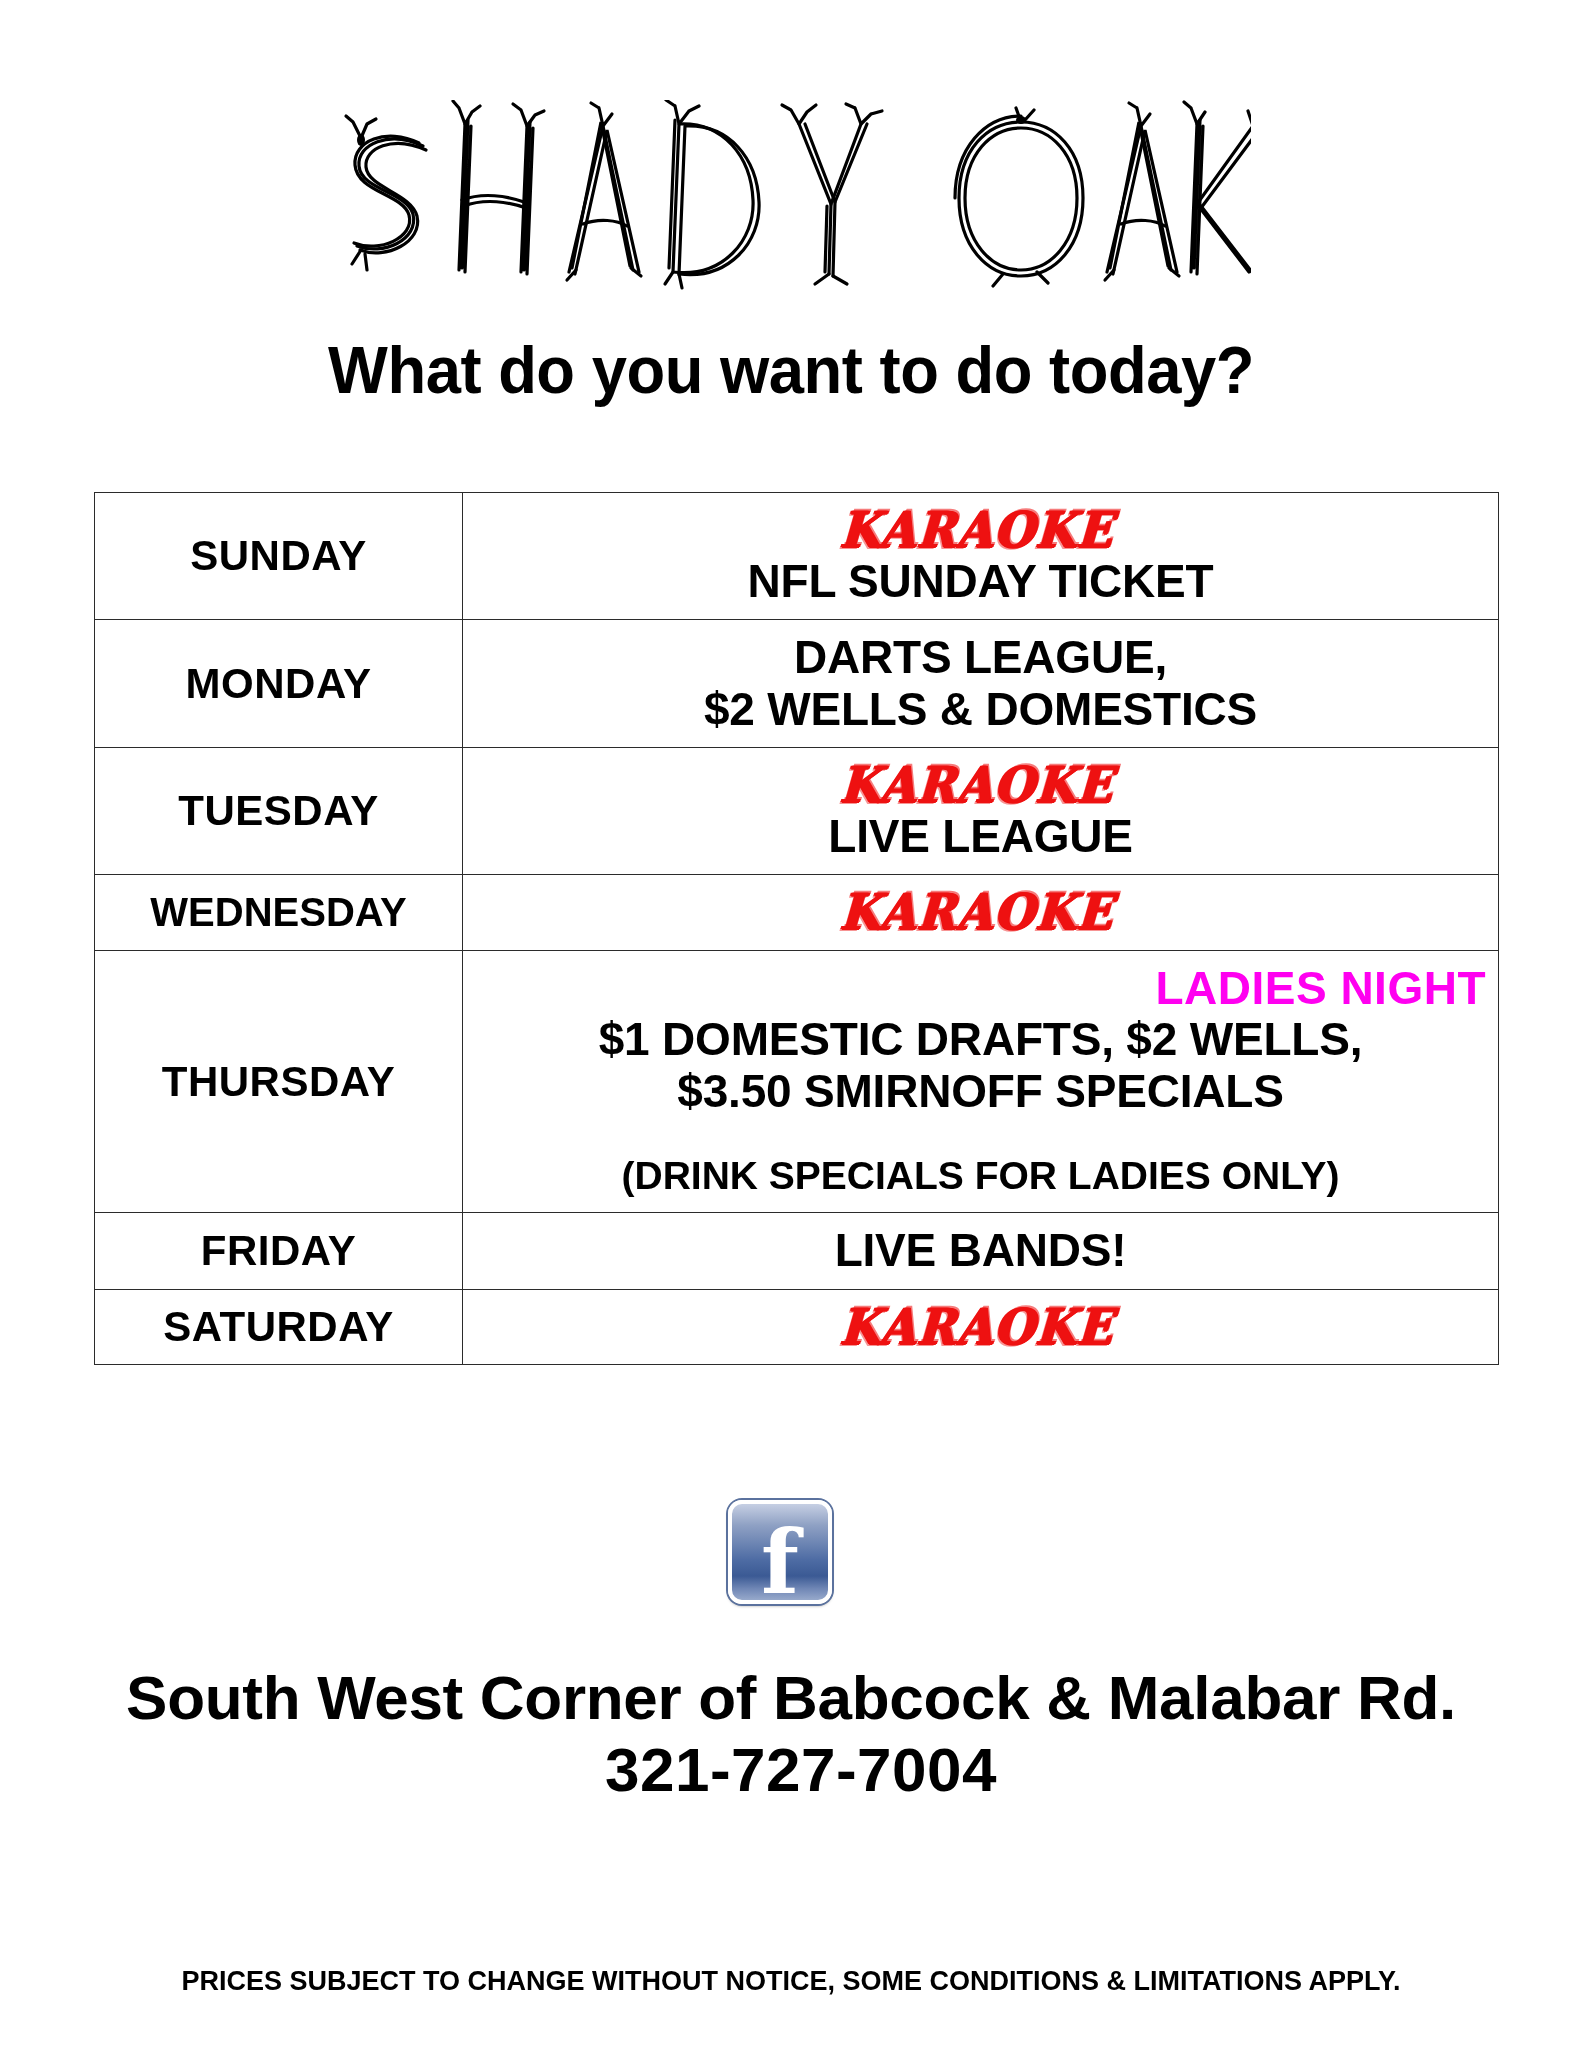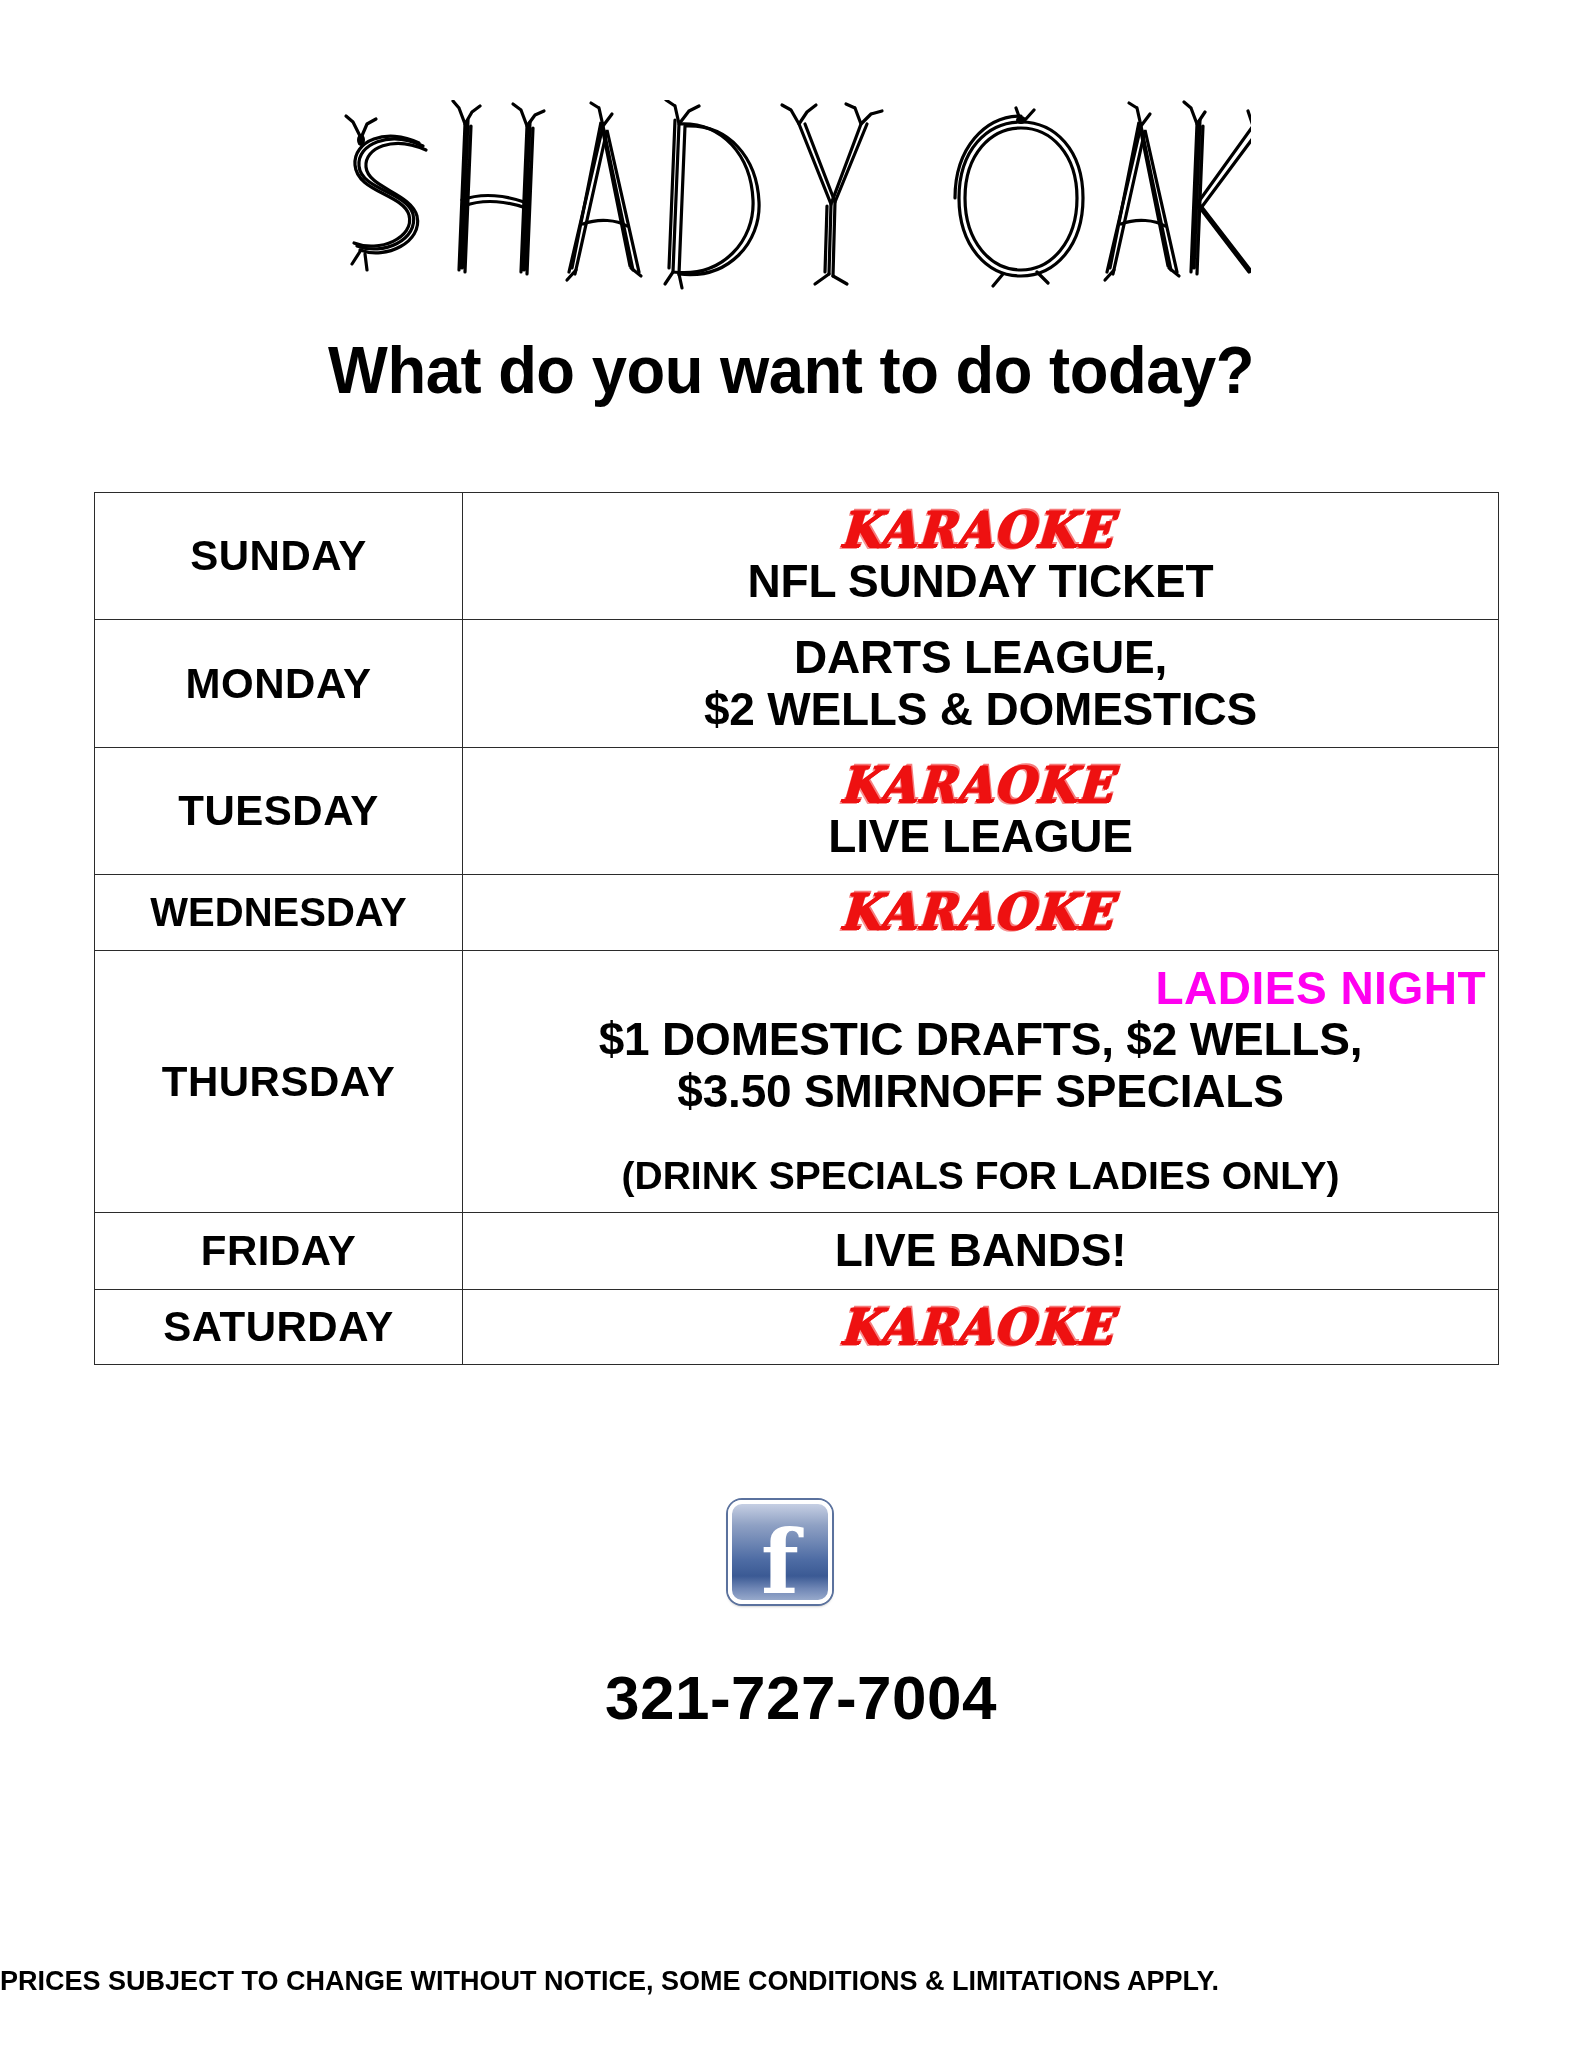--- a/index.html
+++ b/index.html
@@ -192,21 +192,21 @@
     white-space: nowrap;
   }
   .addr-line.phone { letter-spacing: 0.5px; padding-left: 20px; }
 
   
   .disclaimer {
     position: absolute;
     left: 0;
     top: 1966px;
     width: 1582px;
-    text-align: left;
+    text-align: center;
     font-family: "Liberation Sans Narrow", "Liberation Sans", sans-serif;
     font-weight: 700;
     font-size: 27px;
     letter-spacing: 0px;
     color: #000000;
     white-space: nowrap;
   }
 </style>
 </head>
 <body>
@@ -347,18 +347,19 @@
     </tbody>
   </table>
 
   <div class="fb-row">
     <div class="fb-icon">
       <span class="f-glyph">f</span>
     </div>
   </div>
 
   <div class="address">
+    <div class="addr-line">South West Corner of Babcock &amp; Malabar Rd.</div>
     <div class="addr-line phone">321-727-7004</div>
   </div>
 
   <div class="disclaimer">PRICES SUBJECT TO CHANGE WITHOUT NOTICE, SOME CONDITIONS &amp; LIMITATIONS  APPLY.</div>
 
 </div>
 
 </body></html>

